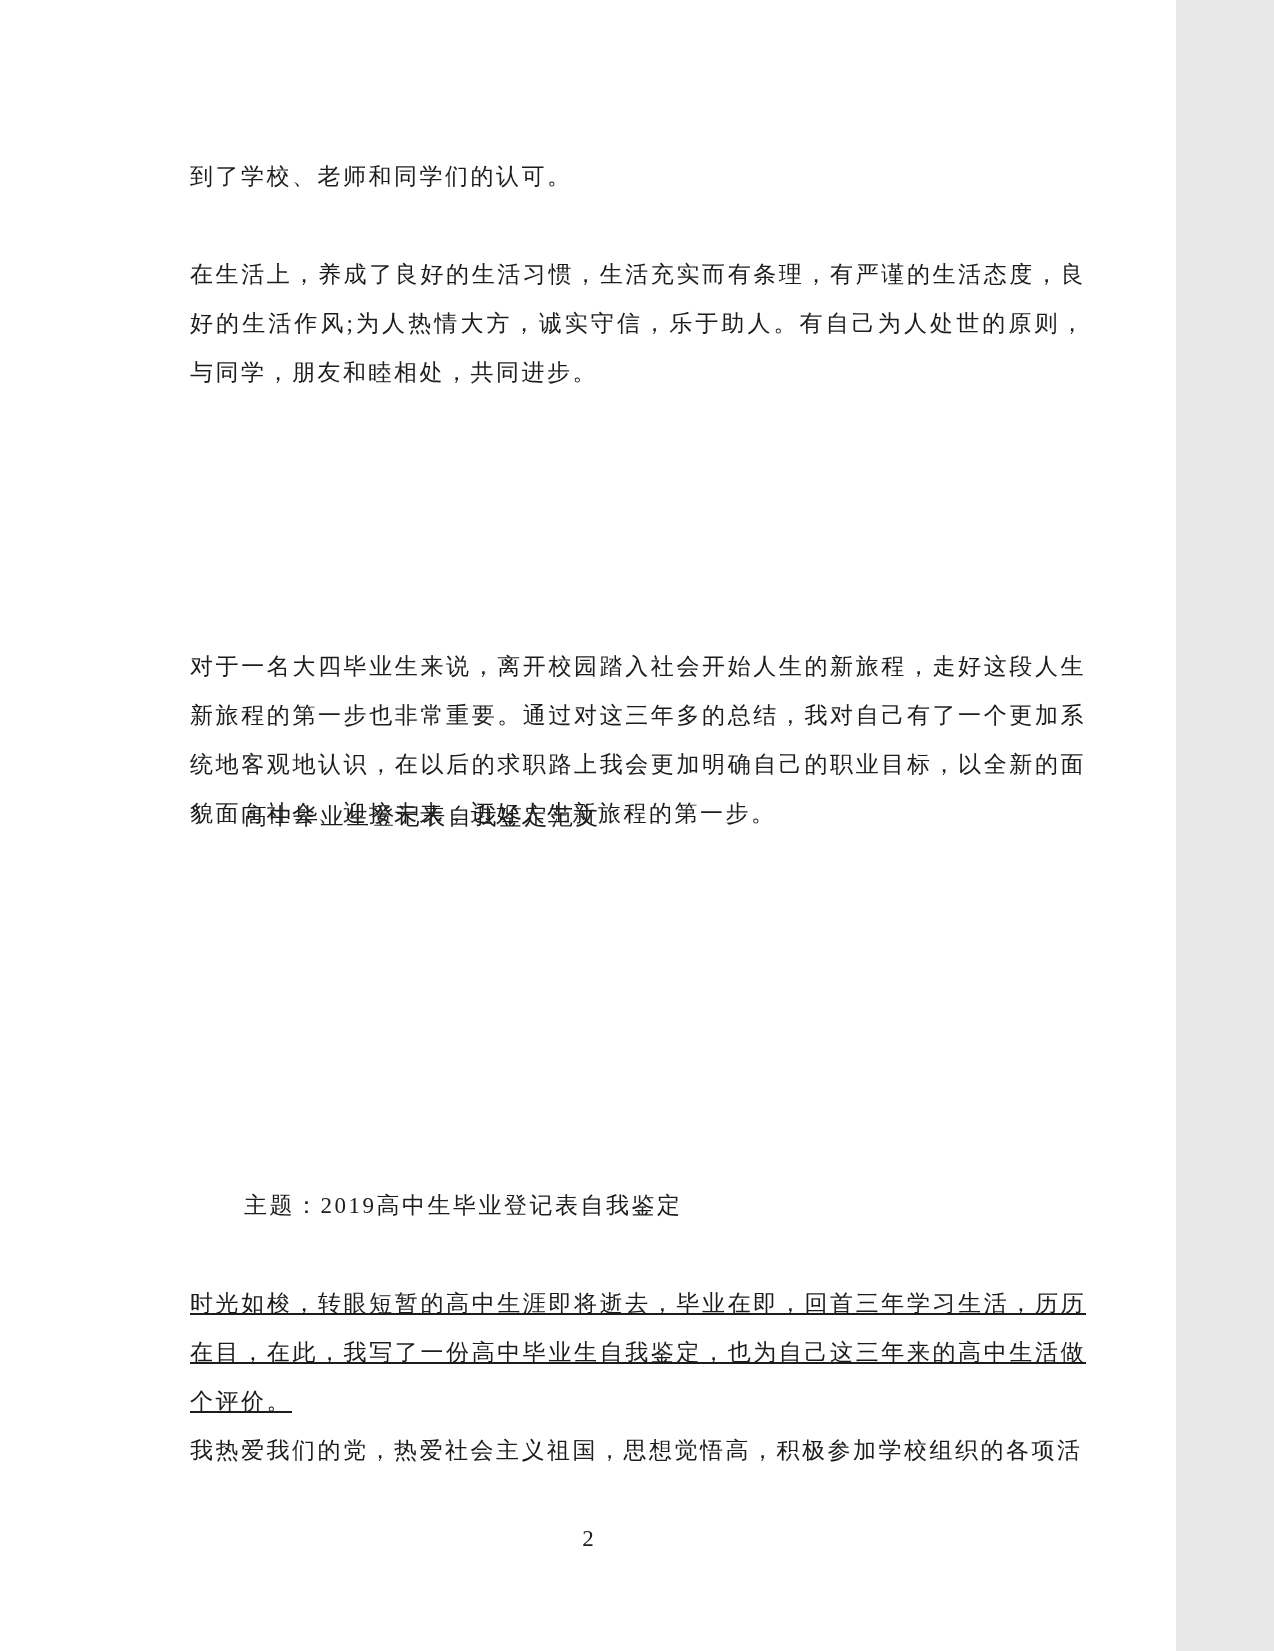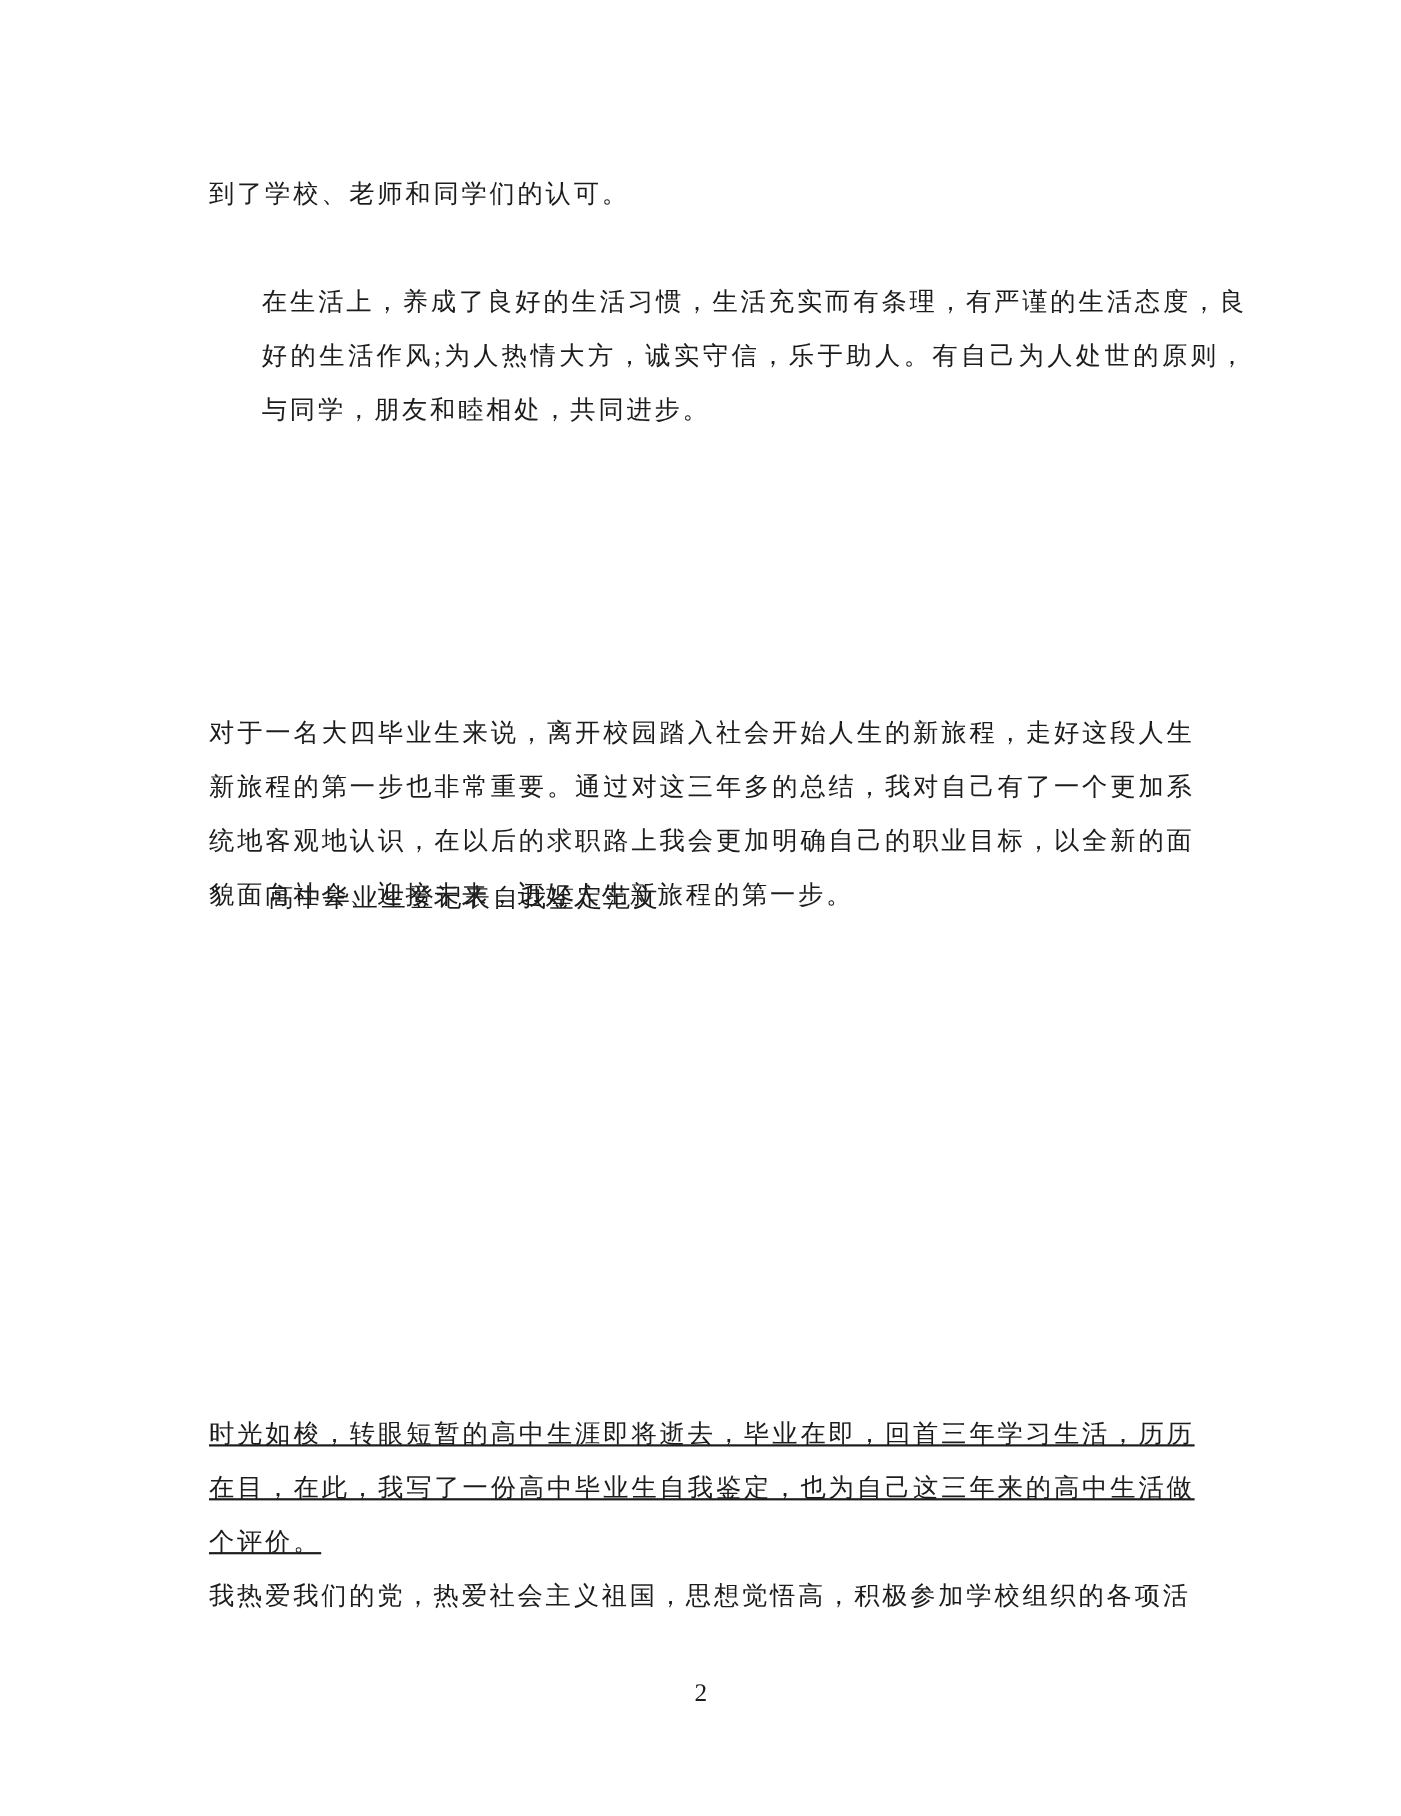--- a/index.html
+++ b/index.html
@@ -2,21 +2,21 @@
 <html><head>
 <meta charset="utf-8">
 <style>
   html, body {
     margin: 0;
     padding: 0;
     background: #e8e8e8;
   }
   .page {
     position: relative;
-    width: 1274px;
+    width: 1176px;
     height: 1651px;
     background: #ffffff;
     overflow: hidden;
     font-family: "Liberation Serif", "DejaVu Serif", serif;
   }
   .para {
     position: absolute;
     left: 190px;
     width: 896px;
     margin: 0;
@@ -24,21 +24,21 @@
     line-height: 49px;
     letter-spacing: 2.5px;
     color: #1c1c1c;
     text-align: justify;
     text-justify: inter-character;
     font-weight: 400;
   }
   .indent { text-indent: 54px; }
   
   .pos-1 { top: 152px; }
-  .pos-2 { top: 250px; margin-left: 48px; }
+  .pos-2 { top: 250px; }
   .pos-3 { top: 446px; }
   .pos-4 { top: 642px; }
   .pos-5 { top: 792px; }
   .pos-6 { top: 936px; }
   .pos-7 { top: 1181px; }
   .pos-8 { top: 1279px; text-decoration: underline; }
   .pos-9 { top: 1426px; font-family: Liberation Serif, serif; }
   .page-number {
     position: absolute;
     top: 1514px;
@@ -60,20 +60,21 @@
   <p class="para pos-1">到了学校、老师和同学们的认可。</p>
 
   <p class="para pos-2">在生活上，养成了良好的生活习惯，生活充实而有条理，有严谨的生活态度，良好的生活作风;为人热情大方，诚实守信，乐于助人。有自己为人处世的原则，与同学，朋友和睦相处，共同进步。</p>
 
 
   <p class="para pos-4">对于一名大四毕业生来说，离开校园踏入社会开始人生的新旅程，走好这段人生新旅程的第一步也非常重要。通过对这三年多的总结，我对自己有了一个更加系统地客观地认识，在以后的求职路上我会更加明确自己的职业目标，以全新的面貌面向社会、迎接未来，迈好人生新旅程的第一步。</p>
 
   <p class="para pos-5 indent">高中毕业生登记表自我鉴定范文</p>
 
 
+  <p class="para pos-7 indent">主题：2019高中生毕业登记表自我鉴定</p>
 
   <p class="para pos-8">时光如梭，转眼短暂的高中生涯即将逝去，毕业在即，回首三年学习生活，历历在目，在此，我写了一份高中毕业生自我鉴定，也为自己这三年来的高中生活做个评价。</p>
 
   <p class="para pos-9">我热爱我们的党，热爱社会主义祖国，思想觉悟高，积极参加学校组织的各项活</p>
 
   <p class="page-number">2</p>
 
 </div>
 
 </body></html>

